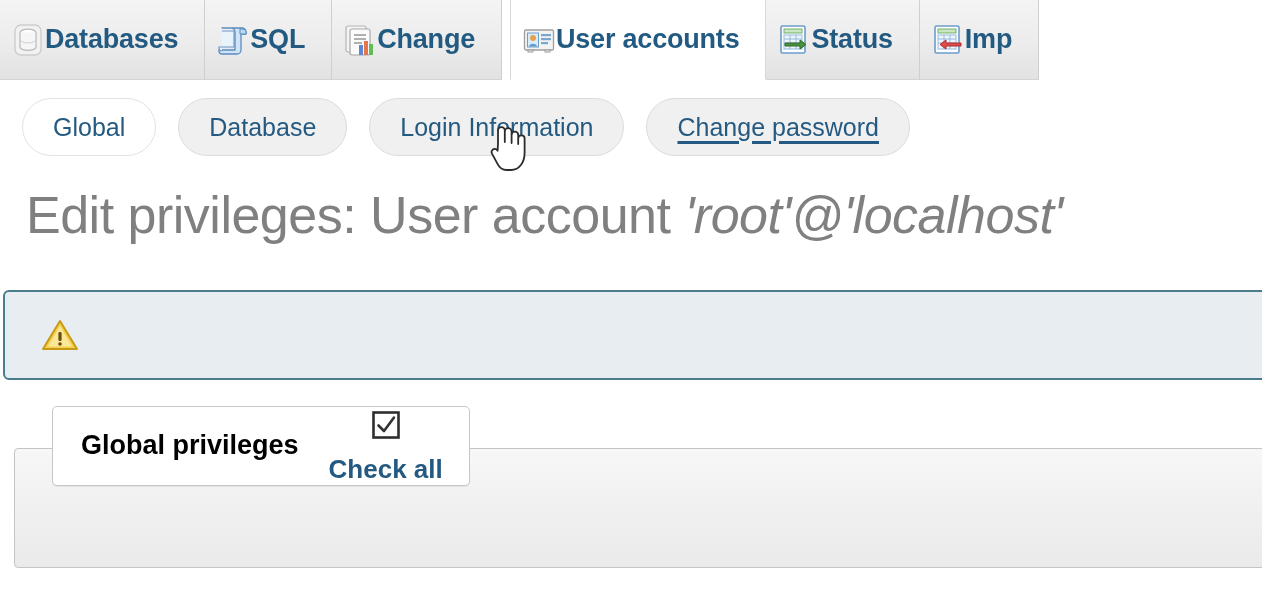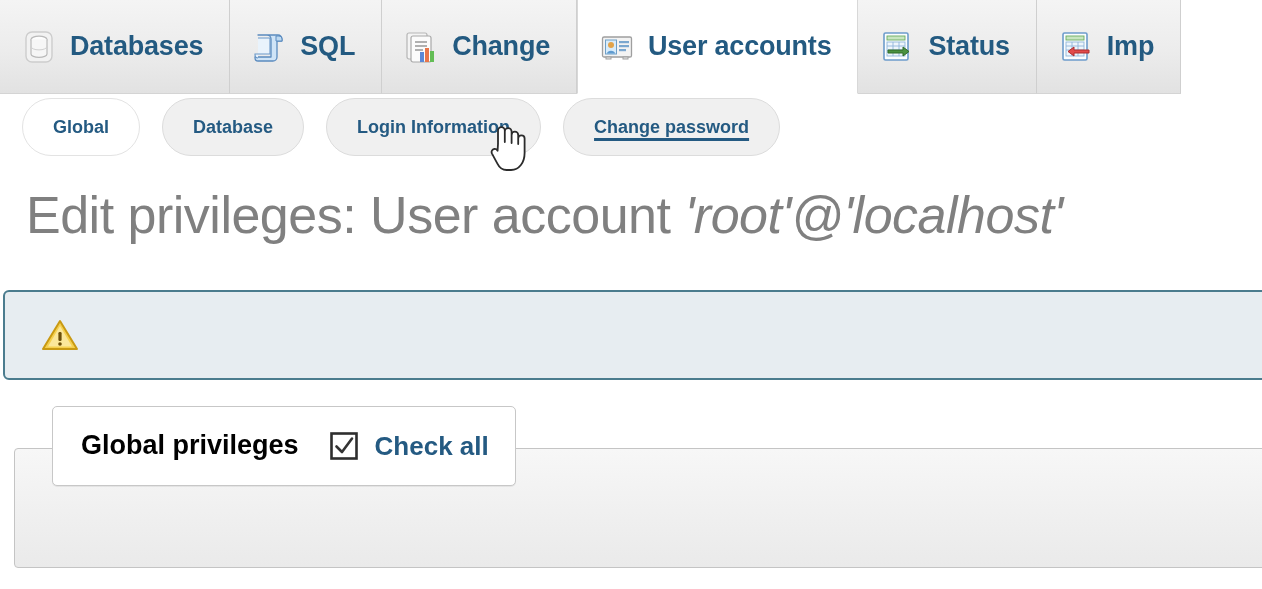--- a/index.html
+++ b/index.html
@@ -22,37 +22,37 @@
     font-size: 0;
   }
   .nav-tabs {
     display: flex;
     align-items: stretch;
     height: 78px;
   }
   .tab {
     display: flex;
     align-items: center;
-    gap: 14px;
-    padding: 0 26px 0 22px;
-    height: 94px;
+    padding: 0 26px 0 11px;
+    height: 80px;
     box-sizing: border-box;
     background: linear-gradient(to bottom, #f4f4f4 0%, #ececec 55%, #e2e2e2 100%);
     border-right: 1px solid #cfcfcf;
     border-bottom: 1px solid #d4d4d4;
     cursor: pointer;
     position: relative;
   }
   .tab:first-child { border-left: none; }
   .tab.active {
     background: #ffffff;
     border-bottom: 1px solid #ffffff;
     border-left: 1px solid #d8d8d8;
     border-right: 1px solid #d8d8d8;
     z-index: 3;
+    margin-left: 8px;
   }
   .tab-label {
     font-size: 27px;
     font-weight: bold;
     color: #235a81;
     letter-spacing: -0.2px;
     line-height: 1;
   }
   .tab-icon {
     width: 34px; height: 34px;
@@ -73,22 +73,22 @@
   .pill {
     display: inline-flex;
     align-items: center;
     justify-content: center;
     height: 58px;
     padding: 0 30px;
     border-radius: 32px;
     border: 1px solid #dcdcdc;
     background: #f0f0f0;
     color: #245a82;
-    font-size: 18px;
-    font-weight: bold;
+    font-size: 25px;
+    font-weight: normal;
     cursor: pointer;
     box-sizing: border-box;
     white-space: nowrap;
   }
   .pill.active {
     background: #ffffff;
     border: 1px solid #e3e3e3;
   }
   .pill.hovered .pill-text {
     text-decoration: underline;
@@ -172,20 +172,21 @@
     font-weight: bold;
     color: #000000;
     white-space: nowrap;
     line-height: 1;
   }
   .legend-check {
     display: flex;
     align-items: center;
     gap: 16px;
     cursor: pointer;
+    flex-direction: column;
   }
   .checkbox {
     width: 30px; height: 30px;
     display: block;
     flex: 0 0 30px;
   }
   .check-all {
     font-size: 26px;
     font-weight: bold;
     color: #245a82;

